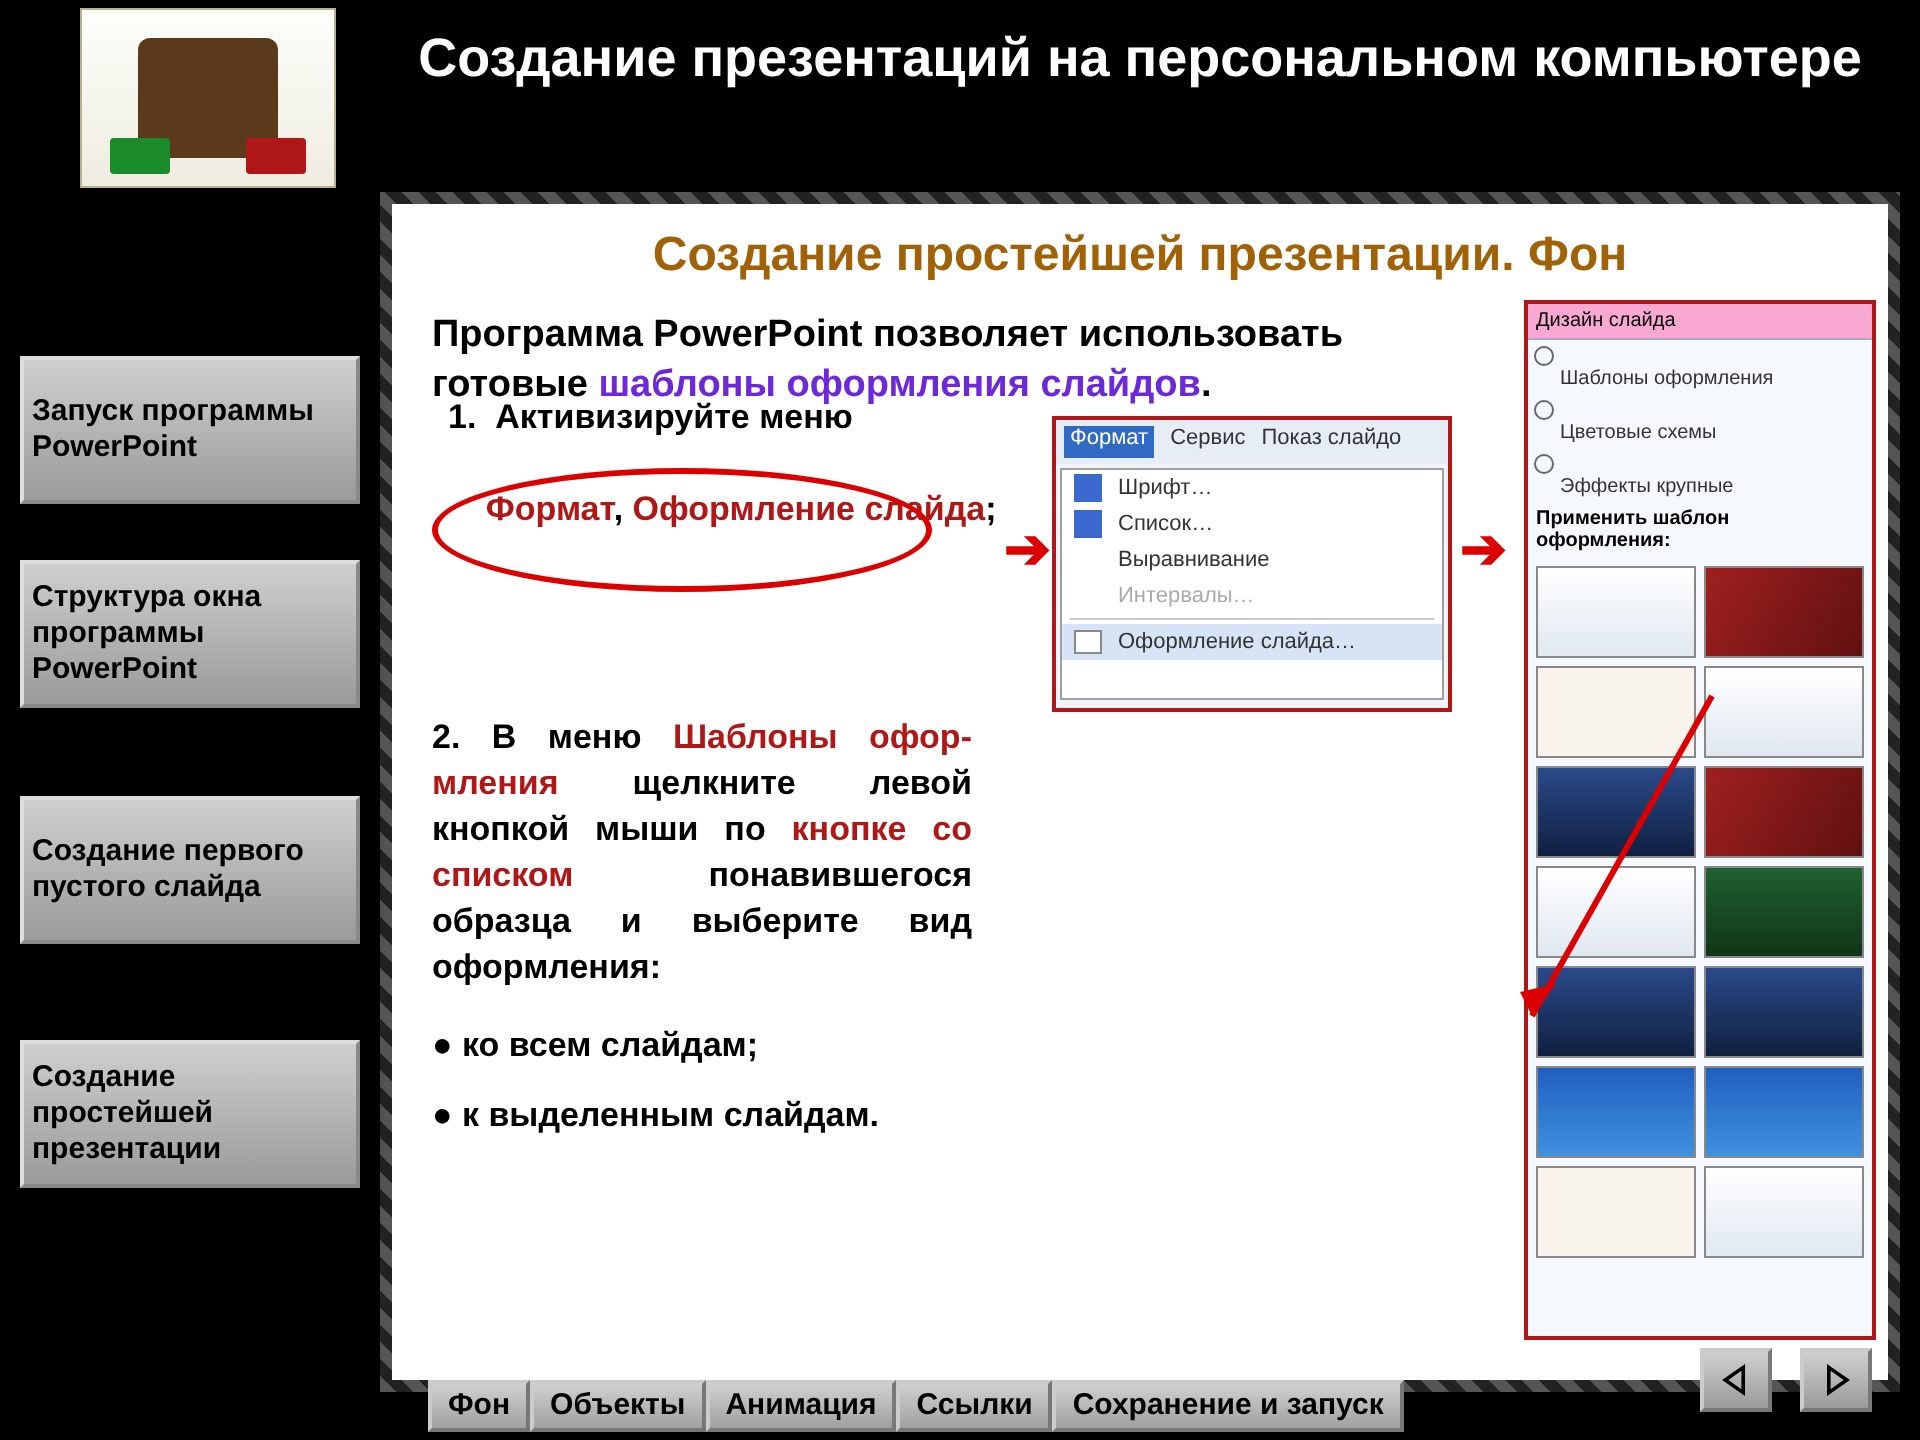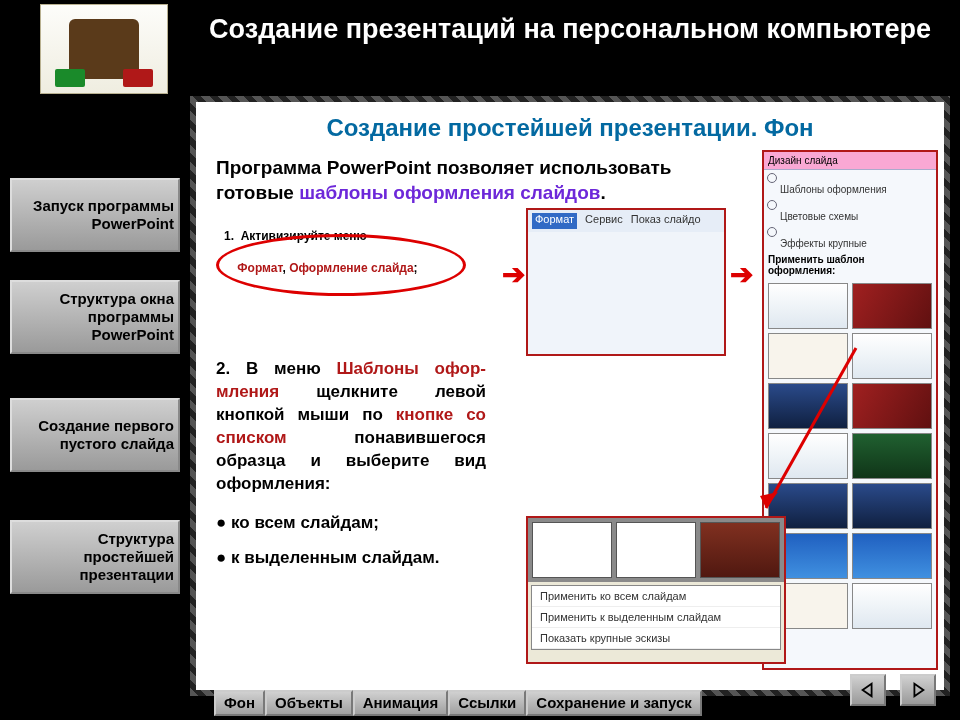--- a/index.html
+++ b/index.html
@@ -2,26 +2,26 @@
 <html><head>
 <meta charset="utf-8">
 <style>
   *{box-sizing:border-box;margin:0;padding:0}
   body{width:960px;height:720px;background:#000;font-family:Arial,Helvetica,sans-serif;overflow:hidden;position:relative}
   .logo{position:absolute;top:4px;left:40px;width:128px;height:90px;background:linear-gradient(#fdfdfa,#efede0);border:1px solid #b8b090;display:flex;align-items:center;justify-content:center}
   .logo-inner{width:70px;height:60px;background:#5a3a1a;border-radius:6px;position:relative}
   .logo-inner:before{content:"";position:absolute;left:-14px;bottom:-8px;width:30px;height:18px;background:#1a8a2a;border-radius:2px}
   .logo-inner:after{content:"";position:absolute;right:-14px;bottom:-8px;width:30px;height:18px;background:#b01818;border-radius:2px}
   .title{position:absolute;top:12px;left:200px;right:20px;color:#fff;font-size:27px;font-weight:bold;text-align:center;line-height:1.3}
-  .subtitle{position:absolute;top:114px;left:224px;right:24px;color:#0369a1;font-size:24px;font-weight:bold;text-align:center}
+  .subtitle{position:absolute;top:114px;left:224px;right:24px;color:#a16207;font-size:24px;font-weight:bold;text-align:center}
   .content-frame{position:absolute;top:96px;left:190px;width:760px;height:600px;border:6px solid transparent;border-image:repeating-linear-gradient(45deg,#555 0 6px,#222 6px 12px) 6;pointer-events:none}
   .content{position:absolute;top:102px;left:196px;width:748px;height:588px;background:#fff}
   .intro{position:absolute;top:54px;left:20px;width:500px;font-size:19px;font-weight:bold;line-height:1.3;color:#000}
   .intro .red{color:#6d28d9}
-  .step1{position:absolute;top:126px;left:28px;width:310px;font-size:12px;font-weight:bold;line-height:1.35;color:#000}
+  .step1{position:absolute;top:96px;left:28px;width:310px;font-size:17px;font-weight:bold;line-height:1.35;color:#000}
   .step1 .red{color:#b01818}
   .ell{position:absolute;top:132px;left:20px;width:250px;height:62px;border:3px solid #d00;border-radius:50%}
   .step2{position:absolute;top:256px;left:20px;width:270px;font-size:17px;font-weight:bold;text-align:justify;line-height:1.35;color:#000}
   .step2 .red{color:#b01818}
   .bul{position:absolute;left:20px;width:280px;font-size:17px;font-weight:bold;color:#000}
   .bul1{top:411px}
   .bul2{top:446px}
   .menu-shot{position:absolute;top:106px;left:330px;width:200px;height:148px;border:2px solid #b01818;background:#f0f4fa}
   .menu-bar{height:22px;background:#e6edf7;font-size:11px;padding:3px 4px;display:flex;gap:8px;color:#333}
   .menu-bar span{white-space:nowrap}
@@ -49,21 +49,21 @@
   .thumb.t5{background:linear-gradient(#2060c0,#4090e0)}
   .thumb.t6{background:#f8f4ec}
   .ctx{position:absolute;top:414px;left:330px;width:260px;height:148px;border:2px solid #b01818;background:#ece9d8}
   .ctx-top{height:64px;background:#8a8a8a;display:flex;gap:4px;padding:4px}
   .ctx-th{flex:1;background:#fff;border:1px solid #555}
   .ctx-th.dark{background:linear-gradient(#803020,#501810)}
   .ctx-menu{background:#fff;border:1px solid #888;margin:3px}
   .ci{font-size:11px;padding:4px 8px;border-bottom:1px solid #eee;color:#333}
   .long-arrow{position:absolute;top:236px;left:550px;width:130px;height:190px}
   .long-arrow svg{width:100%;height:100%}
-  .side-btn{position:absolute;left:10px;width:170px;height:74px;background:linear-gradient(#cfcfcf,#9a9a9a);border:2px outset #ddd;color:#000;font-size:15px;font-weight:bold;text-align:right;display:flex;align-items:center;justify-content:center;padding:4px;line-height:1.2;cursor:pointer;box-shadow:4px 4px 8px #000}
+  .side-btn{position:absolute;left:10px;width:170px;height:74px;background:linear-gradient(#cfcfcf,#9a9a9a);border:2px outset #ddd;color:#000;font-size:15px;font-weight:bold;text-align:left;display:flex;align-items:center;justify-content:center;padding:4px;line-height:1.2;cursor:pointer;box-shadow:4px 4px 8px #000}
   .sb1{top:178px}
   .sb2{top:280px}
   .sb3{top:398px}
   .sb4{top:520px}
   .tabs{position:absolute;bottom:4px;left:214px;display:flex;height:26px}
   .tab{background:linear-gradient(#d0d0d0,#a0a0a0);border:2px outset #ccc;font-size:15px;font-weight:bold;padding:2px 8px;color:#000;cursor:pointer}
   .nav{position:absolute;bottom:14px;right:24px;display:flex;gap:14px}
   .nav-btn{width:36px;height:32px;background:linear-gradient(#d0d0d0,#9a9a9a);border:2px outset #ccc;display:flex;align-items:center;justify-content:center;cursor:pointer}
   .nav-btn svg{width:18px;height:18px}
 </style>
@@ -97,20 +97,28 @@
 
   <div class="arrow arr1">➔</div>
   <div class="arrow arr2">➔</div>
 
   <div class="menu-shot">
     <div class="menu-bar">
       <span class="menu-hl">Формат</span>
       <span>Сервис</span>
       <span>Показ слайдо</span>
     </div>
+    <div class="menu-body">
+      <div class="mi"><ico style="background:#3a6ad0"></ico><span>Шрифт…</span></div>
+      <div class="mi"><ico style="background:#3a6ad0"></ico><span>Список…</span></div>
+      <div class="mi"><span>Выравнивание</span></div>
+      <div class="mi dis"><span>Интервалы…</span></div>
+      <div style="border-top:1px solid #ccc;margin:2px 4px"></div>
+      <div class="mi sel"><span>Оформление слайда…</span></div>
+    </div>
   </div>
 
   <div class="panel">
     <div class="p-hd">Дизайн слайда</div>
     <div class="p-opt">Шаблоны оформления</div>
     <div class="p-opt">Цветовые схемы</div>
     <div class="p-opt">Эффекты крупные</div>
     <div class="p-lbl">Применить шаблон оформления:</div>
     <div class="p-grid">
       <div class="thumb t2"></div>
@@ -130,38 +138,26 @@
     </div>
   </div>
 
   <div class="long-arrow">
     <svg viewBox="0 0 130 190">
         <line x1="110" y1="10" x2="20" y2="170" stroke="#d00" stroke-width="3"></line>
         <polygon points="20,170 32,154 14,158" fill="#d00"></polygon>
       </svg>
   </div>
 
-  <div class="ctx">
-    <div class="ctx-top">
-      <div class="ctx-th"></div>
-      <div class="ctx-th"></div>
-      <div class="ctx-th dark"></div>
-    </div>
-    <div class="ctx-menu">
-      <div class="ci">Применить ко всем слайдам</div>
-      <div class="ci">Применить к выделенным слайдам</div>
-      <div class="ci">Показать крупные эскизы</div>
-    </div>
-  </div>
 </div>
 
 <div class="side-btn sb1">Запуск программы PowerPoint</div>
 <div class="side-btn sb2">Структура окна программы PowerPoint</div>
 <div class="side-btn sb3">Создание первого пустого слайда</div>
-<div class="side-btn sb4">Структура простейшей презентации</div>
+<div class="side-btn sb4">Создание простейшей презентации</div>
 
 <div class="tabs">
   <div class="tab">Фон</div>
   <div class="tab">Объекты</div>
   <div class="tab">Анимация</div>
   <div class="tab">Ссылки</div>
   <div class="tab">Сохранение и запуск</div>
 </div>
 
 <div class="nav">

